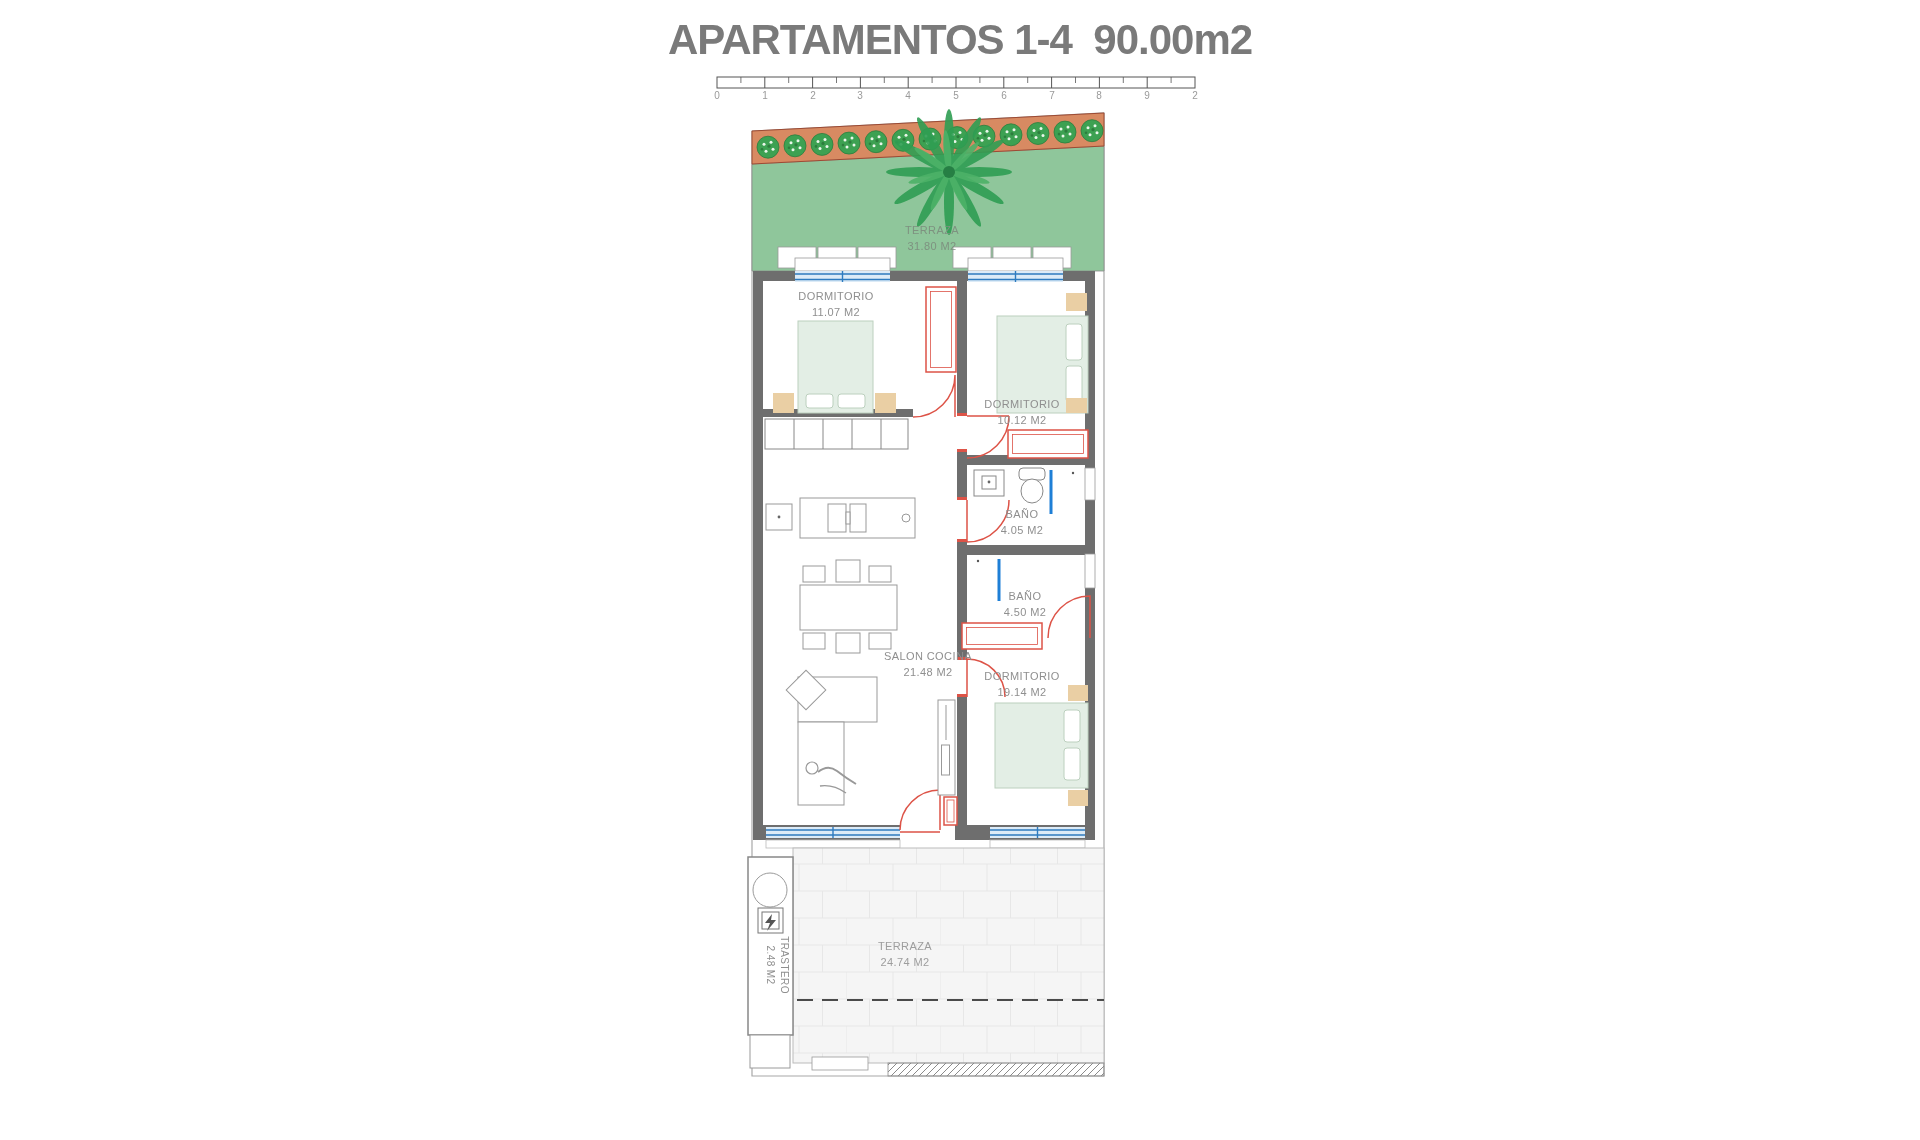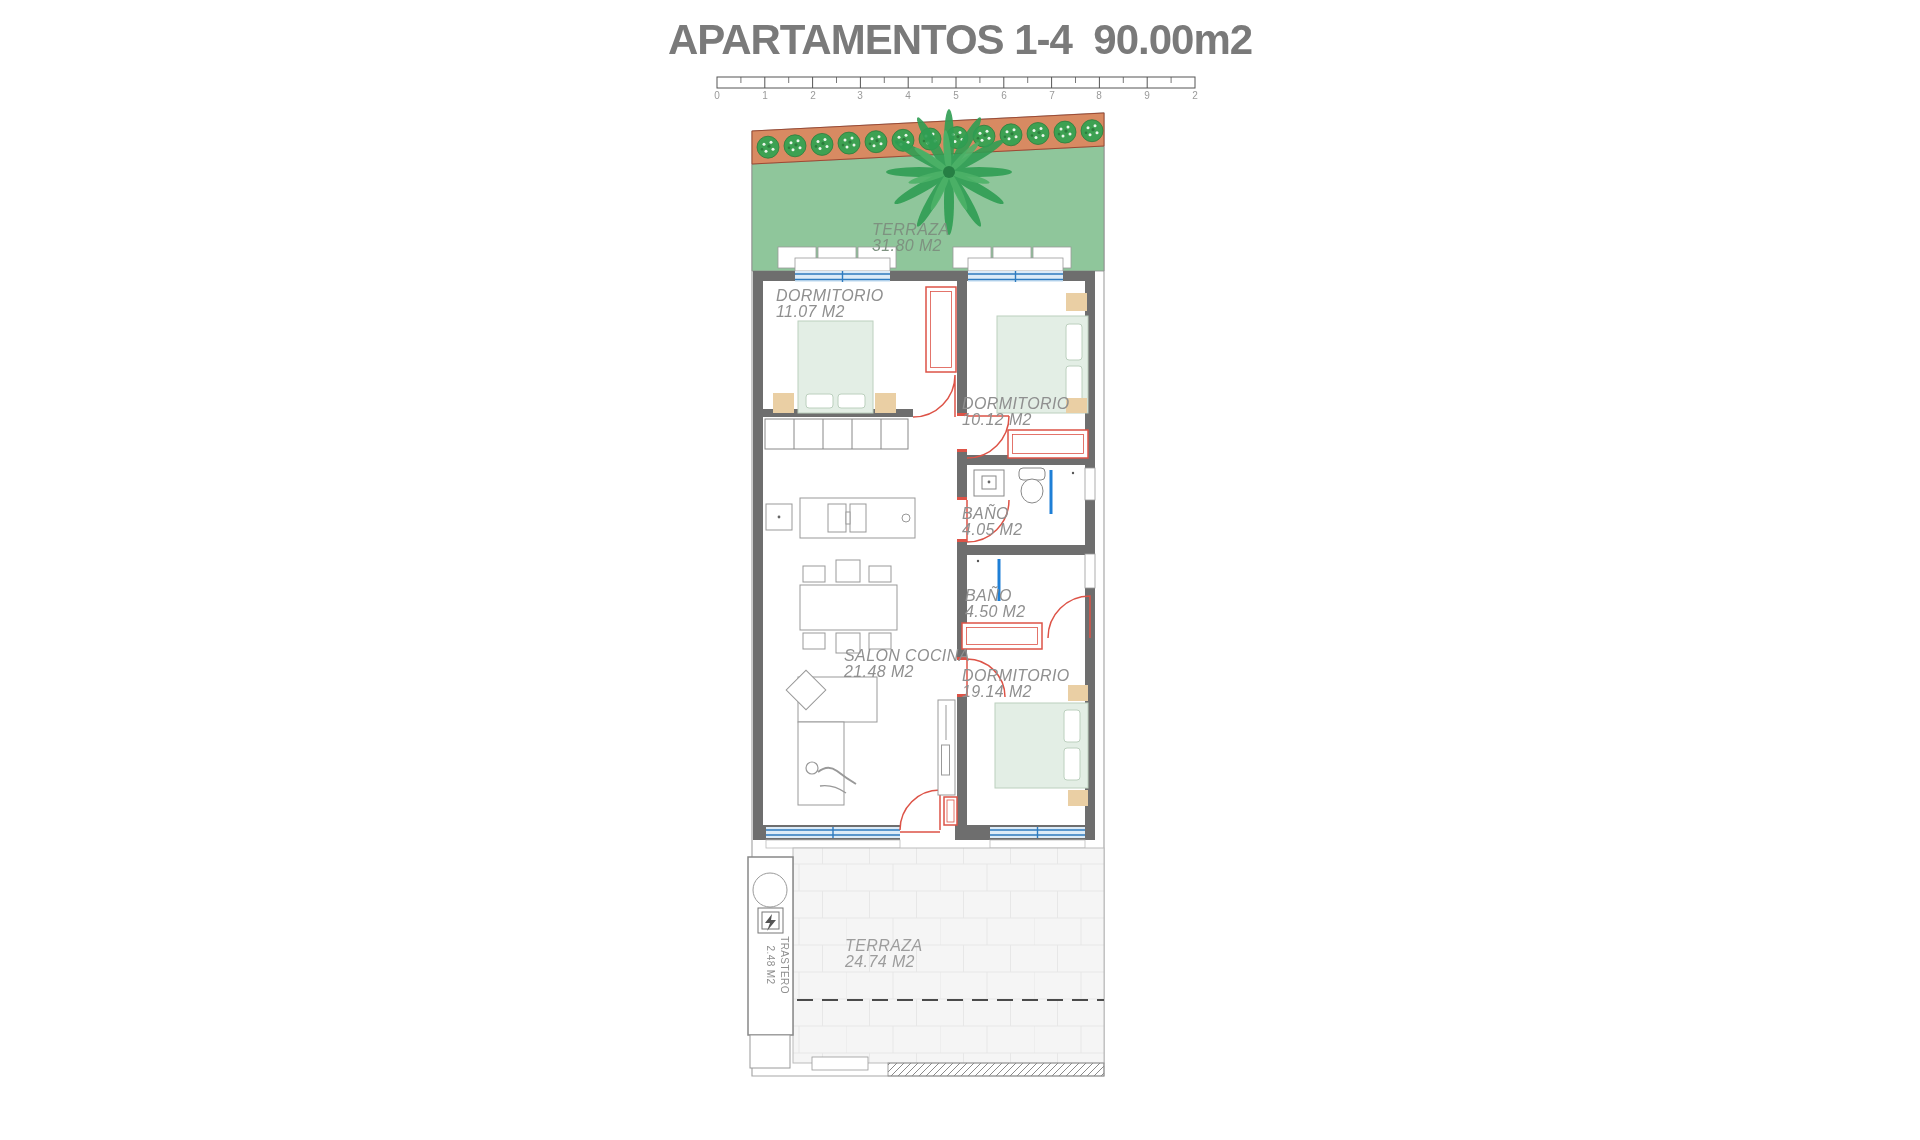--- a/index.html
+++ b/index.html
@@ -3,22 +3,22 @@
 <meta charset="utf-8">
 <style>
   html,body{margin:0;padding:0;background:#fff;}
   .canvas{position:relative;width:1920px;height:1140px;background:#fff;overflow:hidden;
           font-family:"Liberation Sans",sans-serif;}
   .title{position:absolute;left:0;right:0;top:16px;text-align:center;
          font-size:42px;font-weight:bold;letter-spacing:-1px;color:#7a7a7a;white-space:pre;}
   .plan-svg{position:absolute;left:0;top:0;}
   .scale-numbers .tick{position:absolute;top:90px;transform:translateX(-50%);
          font-size:10px;color:#9a9a9a;}
-  .room-label{position:absolute;width:120px;font-size:16px;
-         line-height:16px;color:#8f8f8f;letter-spacing:.4px;white-space:nowrap;font-style:italic;}
+  .room-label{position:absolute;width:120px;text-align:center;font-size:11px;
+         line-height:16px;color:#8f8f8f;letter-spacing:.4px;white-space:nowrap;}
   .room-label span{display:block;}
   .lbl-green{color:#7e9280;}
   .lbl-light{color:#9d9d9d;}
   .lbl-rot{position:absolute;left:731px;top:951px;width:92px;height:28px;
          transform:rotate(90deg);text-align:center;font-size:10px;line-height:14px;
          color:#8f8f8f;letter-spacing:.4px;white-space:nowrap;}
   .lbl-rot span{display:block;}
   .disclaimer{position:absolute;left:713px;top:1106px;font-family:"Liberation Mono",monospace;
          font-size:13px;line-height:16px;letter-spacing:1.5px;color:#b3b3b3;white-space:pre;}
 </style>
@@ -309,21 +309,21 @@
       <span>4.05 M2</span>
   </div>
   <div class="room-label" style="left:965px;top:588px">
     <span>BAÑO</span>
       <span>4.50 M2</span>
   </div>
   <div class="room-label" style="left:962px;top:668px">
     <span>DORMITORIO</span>
       <span>19.14 M2</span>
   </div>
-  <div class="room-label" style="left:844px;top:648px">
+  <div class="room-label" style="left:868px;top:648px">
     <span>SALON COCINA</span>
       <span>21.48 M2</span>
   </div>
   <div class="room-label lbl-light" style="left:845px;top:938px">
     <span>TERRAZA</span>
       <span>24.74 M2</span>
   </div>
   <div class="lbl-rot">
     <span>TRASTERO</span>
       <span>2.48 M2</span>

